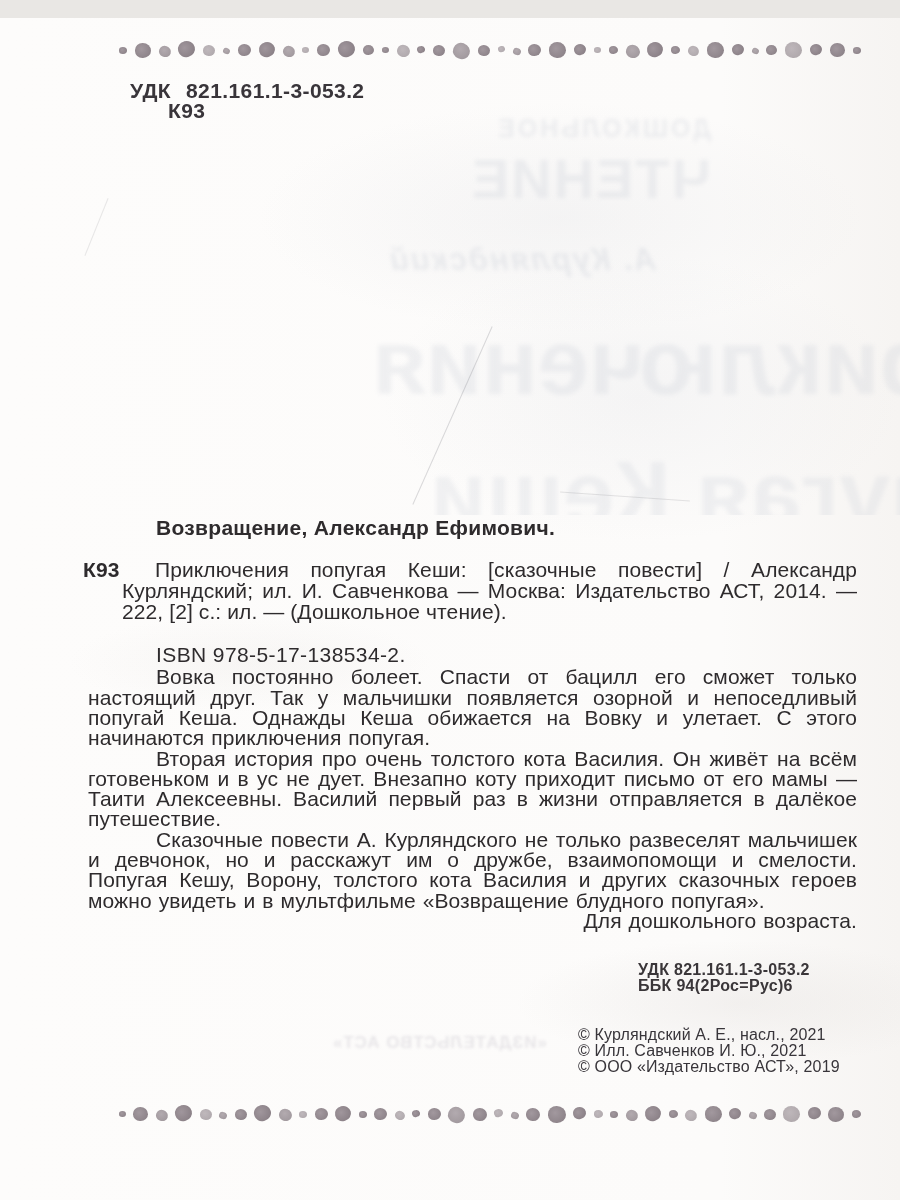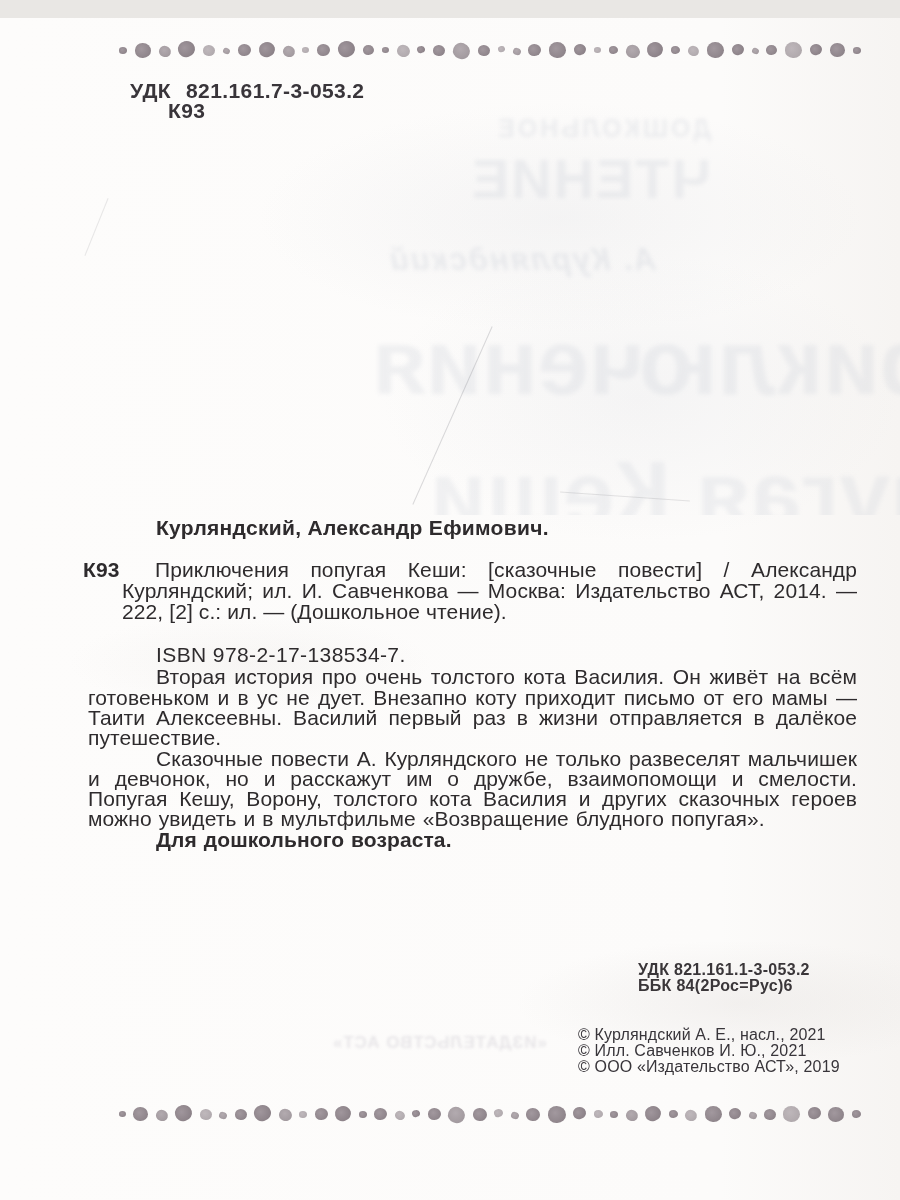--- a/index.html
+++ b/index.html
@@ -46,21 +46,21 @@
   .s3{left:560px;top:478px;width:130px;height:1px;transform:rotate(4deg);opacity:.7;}
   
   .main{position:absolute;top:499px;left:88px;width:769px;font-size:21px;line-height:20.3px;}
   .author-heading{font-weight:700;padding-left:68px;letter-spacing:.3px;line-height:22px;}
   .bib{position:relative;margin-left:34px;text-align:justify;text-indent:33px;
        line-height:20.8px;letter-spacing:.1px;}
   .bib-sign{position:absolute;left:-39px;top:0;font-weight:700;text-indent:0;}
   .isbn{margin:5px 0 0 68px;line-height:24px;letter-spacing:.4px;}
   .para{margin:0;text-align:justify;text-indent:68px;letter-spacing:.1px;word-spacing:1px;}
   .para.first{margin-top:1px;}
-  .para.last{text-align:left;font-weight:bold;}
+  .para.last{text-align:right;}
   
   .codes-bottom{position:absolute;left:638px;top:944px;font-size:16px;font-weight:700;
                 line-height:15.6px;letter-spacing:.3px;color:#3a3639;}
   .copyright{position:absolute;left:578px;top:1009px;font-size:16px;line-height:15.8px;
              letter-spacing:.15px;color:#38353a;}
 </style>
 </head>
 <body>
 
 <div class="page">
@@ -154,41 +154,42 @@
       <span class="dot" style="width: 12px; height: 11px;"></span>
       <span class="dot" style="width: 17px; height: 16px;"></span>
       <span class="dot" style="width: 13px; height: 12px;"></span>
       <span class="dot" style="width: 16px; height: 15px;"></span>
       <span class="dot" style="width: 9px; height: 8px;"></span>
     </div>
 
   <div class="codes-top">
     <div class="row">
       <span class="lbl">УДК</span>
-      <span>821.161.7-3-053.2</span>
+      <span>821.161.1-3-053.2</span>
     </div>
     <div class="row">
       <span class="sign">К93</span>
     </div>
   </div>
 
   <div class="main">
-    <div class="author-heading">Курляндский, Александр Ефимович.</div>
+    <div class="author-heading">Возвращение, Александр Ефимович.</div>
     <p class="bib">
       <span class="bib-sign">К93</span><span>Приключения попугая Кеши: [сказочные повести] / Александр Курляндский; ил. И. Савченкова — Москва: Издательство АСТ, 2014. — 222, [2] с.: ил. — (Дошкольное чтение).</span>
     </p>
-    <div class="isbn">ISBN 978-2-17-138534-7.</div>
+    <div class="isbn">ISBN 978-5-17-138534-2.</div>
+    <p class="para">Вовка постоянно болеет. Спасти от бацилл его сможет только настоящий друг. Так у мальчишки появляется озорной и непоседливый попугай Кеша. Однажды Кеша обижается на Вовку и улетает. С этого начинаются приключения попугая.</p>
     <p class="para">Вторая история про очень толстого кота Василия. Он живёт на всём готовеньком и в ус не дует. Внезапно коту приходит письмо от его мамы — Таити Алексеевны. Василий первый раз в жизни отправляется в далёкое путешествие.</p>
     <p class="para">Сказочные повести А. Курляндского не только развеселят мальчишек и девчонок, но и расскажут им о дружбе, взаимопомощи и смелости. Попугая Кешу, Ворону, толстого кота Василия и других сказочных героев можно увидеть и в мультфильме «Возвращение блудного попугая».</p>
     <p class="para last">Для дошкольного возраста.</p>
   </div>
 
   <div class="codes-bottom">
     <div>УДК 821.161.1-3-053.2</div>
-    <div>ББК 84(2Рос=Рус)6</div>
+    <div>ББК 94(2Рос=Рус)6</div>
   </div>
 
   <div class="copyright">
     <div>© Курляндский А. Е., насл., 2021</div>
     <div>© Илл. Савченков И. Ю., 2021</div>
     <div>© ООО «Издательство АСТ», 2019</div>
   </div>
 
 </div>
 

